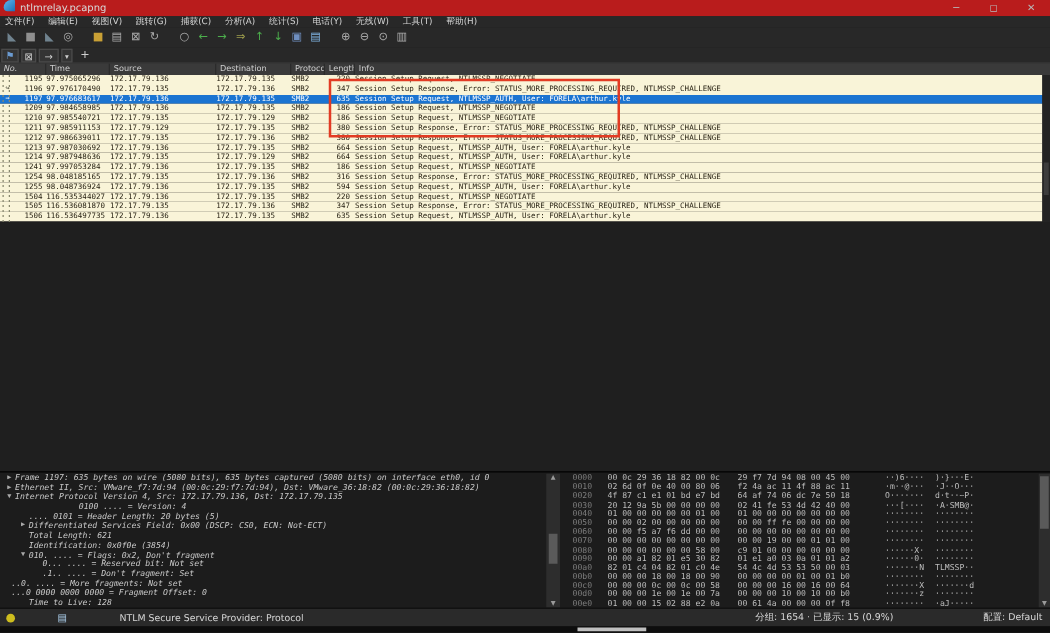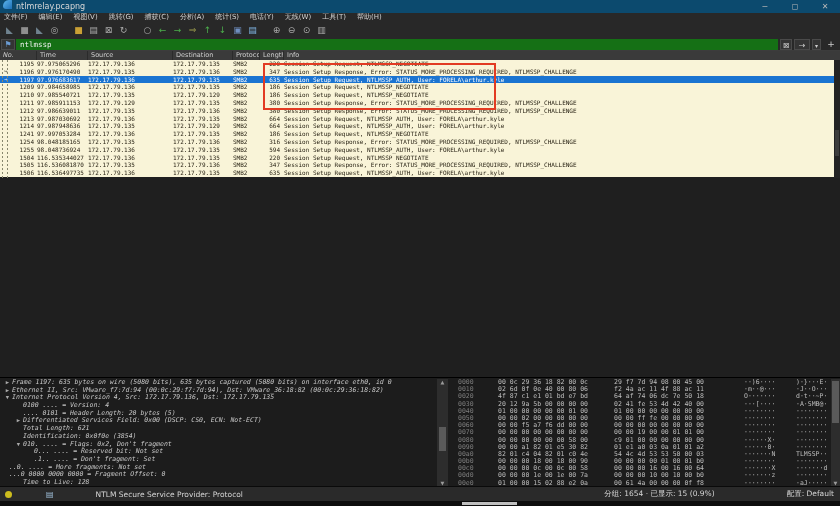--- a/index.html
+++ b/index.html
@@ -2,21 +2,21 @@
 <html><head>
 <meta charset="utf-8">
 <style>
   * { margin:0; padding:0; box-sizing:border-box; }
   html,body { width:840px; height:506px; overflow:hidden; background:#141414;
               font-family:"DejaVu Sans", sans-serif; cursor:default; }
   #app { position:relative; width:840px; height:506px; background:#1f1f1f; }
 
   
   .titlebar { position:absolute; left:0; top:0; width:840px; height:13px;
-              background:#0c4a6e; display:flex; align-items:flex-start; }
+              background:#b91c1c; display:flex; align-items:flex-start; }
   .fin { width:9px; height:9px; margin:0 4px 0 3px;
          background:linear-gradient(135deg,#5db8f0,#1d6fb5);
          border-radius:100% 10% 0 55%; }
   .title-text { font-size:8px; color:#d8d8d8; line-height:13px; }
   .win-controls { margin-left:auto; display:flex; }
   .win-btn { width:30px; height:13px; color:#b8b8b8; font-size:8px;
              text-align:center; line-height:13px; }
 
   
   .menubar { position:absolute; left:0; top:13px; width:840px; height:9px;
@@ -89,21 +89,21 @@
   .dline { height:7.7px; line-height:7.8px; white-space:nowrap; display:flex;font-style:italic; }
   .d-exp { width:9px; text-align:center; color:#a8a8a8; font-size:5.5px; flex:none; }
 
   .det-scroll { position:absolute; left:437px; top:1px; width:11px; height:108px; background:#2d2d2d; }
   .det-scroll .arr { position:absolute; left:0; width:11px; height:7px; color:#9a9a9a;
                      font-size:5px; text-align:center; line-height:7px; }
   .det-thumb { position:absolute; left:2px; top:48px; width:7px; height:24px; background:#5a5a5a; }
 
   .hexpane { position:absolute; left:449px; top:1px; width:382px; height:108px;
              overflow:hidden; font-family:"DejaVu Sans Mono", monospace; font-size:6.5px; }
-  .hrow { display:flex; height:7.2px; line-height:7.3px; white-space:nowrap;gap:12px; }
+  .hrow { display:flex; height:7.2px; line-height:7.3px; white-space:nowrap; }
   .h-off { width:18px; margin-left:9px; color:#7d7d7d; }
   .h-b1  { width:92px; margin-left:10px; color:#bdbdbd; }
   .h-b2  { width:92px; margin-left:12px; color:#bdbdbd; }
   .h-a1  { width:33px; margin-left:26px; color:#bdbdbd; }
   .h-a2  { margin-left:7px; color:#bdbdbd; }
 
   .hex-scroll { position:absolute; left:831px; top:1px; width:9px; height:108px; background:#2d2d2d; }
   .hex-thumb  { position:absolute; left:1px; top:2px; width:7px; height:42px; background:#5a5a5a; }
   .hex-arr    { position:absolute; left:0; bottom:0; width:9px; height:7px; color:#9a9a9a;
                 font-size:5px; text-align:center; line-height:7px; }
@@ -171,21 +171,20 @@
       <div class="tb-icon" style="color: rgb(127, 178, 224);">▤</div>
       <div class="tb-gap"></div>
       <div class="tb-icon" style="color: rgb(168, 168, 168);">⊕</div>
       <div class="tb-icon" style="color: rgb(168, 168, 168);">⊖</div>
       <div class="tb-icon" style="color: rgb(168, 168, 168);">⊙</div>
       <div class="tb-icon" style="color: rgb(168, 168, 168);">▥</div>
     </div>
 
   <div class="filterbar">
     <div class="bookmark-box">⚑</div>
-    <div class="filter-field">ntlmssp</div>
     <div class="f-btn f-clear">⊠</div>
     <div class="f-btn f-apply">→</div>
     <div class="f-btn f-drop">▾</div>
     <div class="f-btn f-plus">+</div>
   </div>
 
   <div class="plist-header" id="plist-header">
       <div class="ph ph-no">No.</div>
       <div class="ph ph-time">Time</div>
       <div class="ph ph-src">Source</div>
@@ -364,21 +363,21 @@
           <div>Frame 1197: 635 bytes on wire (5080 bits), 635 bytes captured (5080 bits) on interface eth0, id 0</div>
         </div>
         <div class="dline" style="padding-left: 3px;">
           <div class="d-exp">▶</div>
           <div>Ethernet II, Src: VMware_f7:7d:94 (00:0c:29:f7:7d:94), Dst: VMware_36:18:82 (00:0c:29:36:18:82)</div>
         </div>
         <div class="dline" style="padding-left: 3px;">
           <div class="d-exp">▼</div>
           <div>Internet Protocol Version 4, Src: 172.17.79.136, Dst: 172.17.79.135</div>
         </div>
-        <div class="dline" style="padding-left: 14px;">
+        <div class="dline" style="padding-left: 14px; margin-left: 40px;">
           <div class="d-exp"></div>
           <div>0100 .... = Version: 4</div>
         </div>
         <div class="dline" style="padding-left: 14px;">
           <div class="d-exp"></div>
           <div>.... 0101 = Header Length: 20 bytes (5)</div>
         </div>
         <div class="dline" style="padding-left: 14px;">
           <div class="d-exp">▶</div>
           <div>Differentiated Services Field: 0x00 (DSCP: CS0, ECN: Not-ECT)</div>

